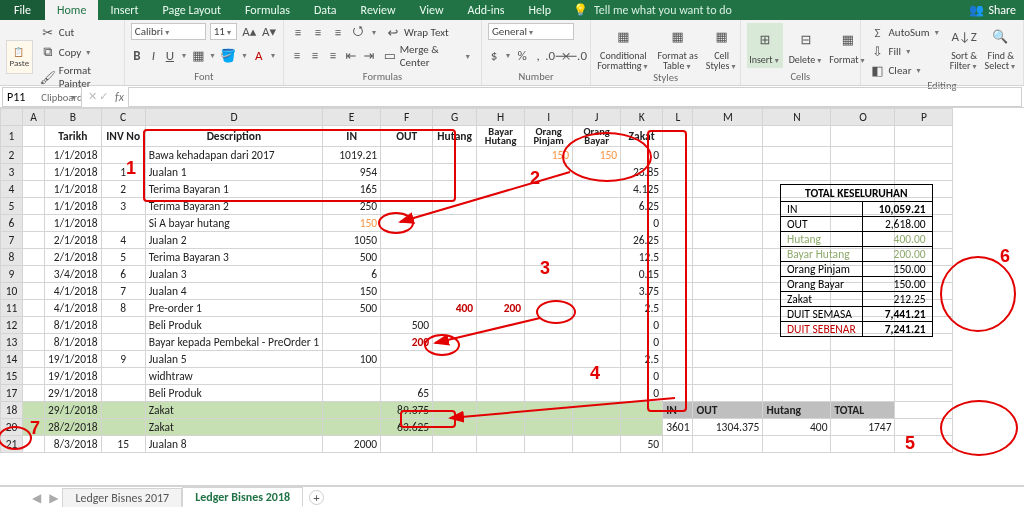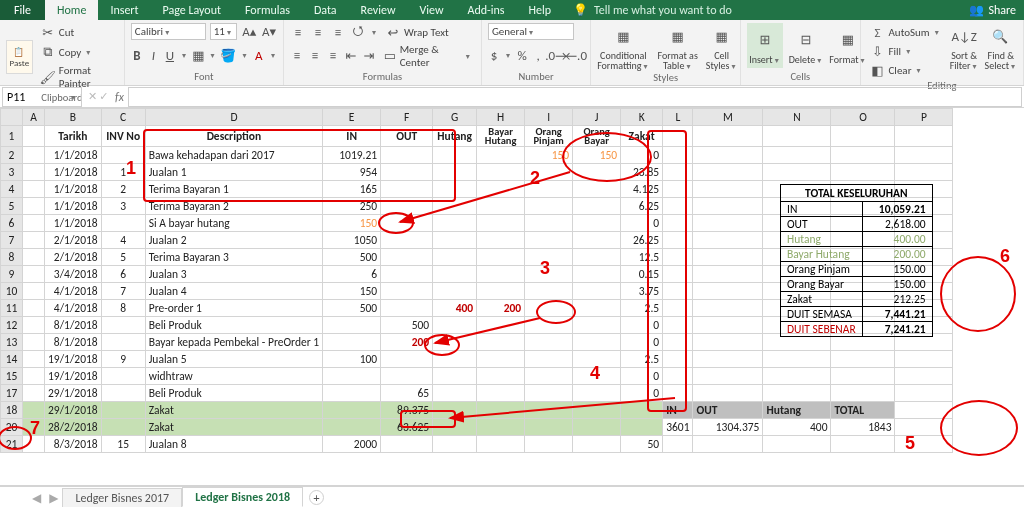--- a/index.html
+++ b/index.html
@@ -599,21 +599,21 @@
           <td class="green-row right boxed" style=""></td>
           <td class="green-row right boxed" style="">63.625</td>
           <td class="green-row right boxed" style=""></td>
           <td class="green-row right boxed" style=""></td>
           <td class="green-row right boxed" style=""></td>
           <td class="green-row right boxed" style=""></td>
           <td class="green-row right boxed" style=""></td>
           <td class="right boxed" style="">3601</td>
           <td class="right boxed" style="">1304.375</td>
           <td class="right boxed" style="">400</td>
-          <td class="right boxed" style="">1843</td>
+          <td class="right boxed" style="">1747</td>
           <td class="" style=""></td>
         </tr>
         <tr>
           <td class="rhdr">21</td>
           <td class="" style=""></td>
           <td class="right boxed" style="">8/3/2018</td>
           <td class="center boxed" style="">15</td>
           <td class="boxed" style="">Jualan 8</td>
           <td class="right boxed" style="">2000</td>
           <td class="right boxed" style=""></td>

